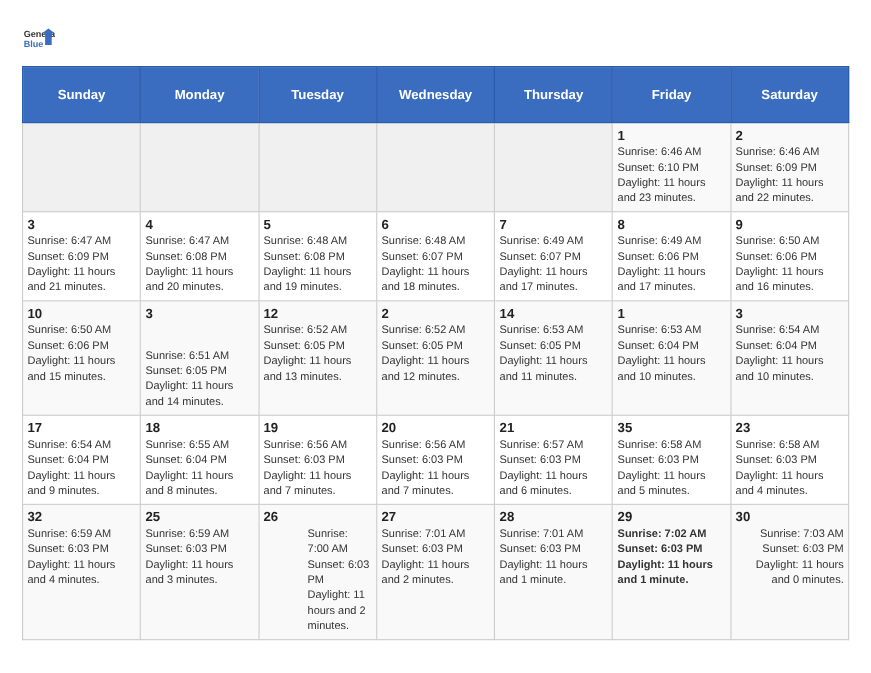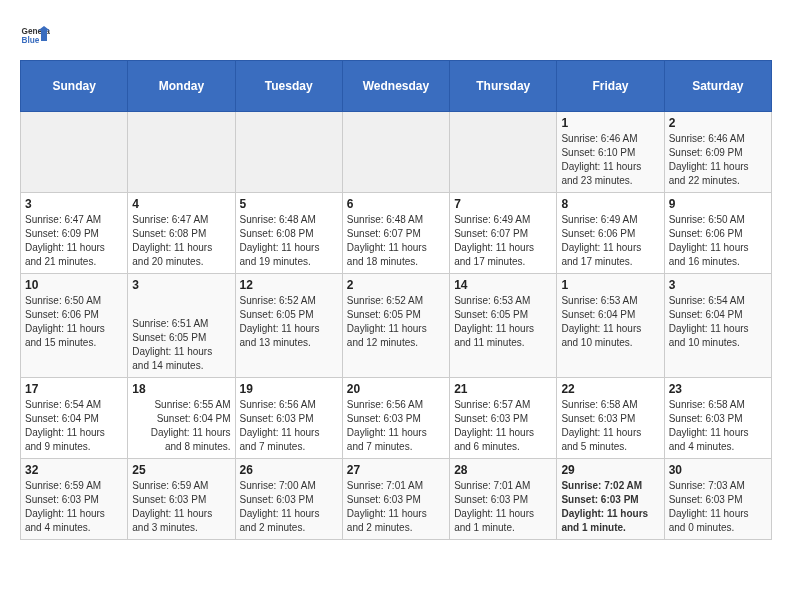--- a/index.html
+++ b/index.html
@@ -221,21 +221,21 @@
       </tr>
       <tr>
         <td>
           <span class="day-number">17</span>
           <div class="day-info" style="white-space: pre-line;">Sunrise: 6:54 AM
 Sunset: 6:04 PM
 Daylight: 11 hours and 9 minutes.</div>
         </td>
         <td>
           <span class="day-number">18</span>
-          <div class="day-info" style="white-space: pre-line; text-align: right;">Sunrise: 6:55 AM
+          <div class="day-info" style="white-space: pre-line;">Sunrise: 6:55 AM
 Sunset: 6:04 PM
 Daylight: 11 hours and 8 minutes.</div>
         </td>
         <td>
           <span class="day-number">19</span>
           <div class="day-info" style="white-space: pre-line;">Sunrise: 6:56 AM
 Sunset: 6:03 PM
 Daylight: 11 hours and 7 minutes.</div>
         </td>
         <td>
@@ -244,21 +244,21 @@
 Sunset: 6:03 PM
 Daylight: 11 hours and 7 minutes.</div>
         </td>
         <td>
           <span class="day-number">21</span>
           <div class="day-info" style="white-space: pre-line;">Sunrise: 6:57 AM
 Sunset: 6:03 PM
 Daylight: 11 hours and 6 minutes.</div>
         </td>
         <td>
-          <span class="day-number">22</span>
+          <span class="day-number">35</span>
           <div class="day-info" style="white-space: pre-line;">Sunrise: 6:58 AM
 Sunset: 6:03 PM
 Daylight: 11 hours and 5 minutes.</div>
         </td>
         <td>
           <span class="day-number">23</span>
           <div class="day-info" style="white-space: pre-line;">Sunrise: 6:58 AM
 Sunset: 6:03 PM
 Daylight: 11 hours and 4 minutes.</div>
         </td>
@@ -271,21 +271,21 @@
 Daylight: 11 hours and 4 minutes.</div>
         </td>
         <td>
           <span class="day-number">25</span>
           <div class="day-info" style="white-space: pre-line;">Sunrise: 6:59 AM
 Sunset: 6:03 PM
 Daylight: 11 hours and 3 minutes.</div>
         </td>
         <td>
           <span class="day-number">26</span>
-          <div class="day-info" style="white-space: pre-line;">Sunrise: 7:00 AM
+          <div class="day-info" style="white-space: pre-line; margin-left: 40px;">Sunrise: 7:00 AM
 Sunset: 6:03 PM
 Daylight: 11 hours and 2 minutes.</div>
         </td>
         <td>
           <span class="day-number">27</span>
           <div class="day-info" style="white-space: pre-line;">Sunrise: 7:01 AM
 Sunset: 6:03 PM
 Daylight: 11 hours and 2 minutes.</div>
         </td>
         <td>
@@ -295,19 +295,19 @@
 Daylight: 11 hours and 1 minute.</div>
         </td>
         <td>
           <span class="day-number">29</span>
           <div class="day-info" style="white-space: pre-line; font-weight: bold;">Sunrise: 7:02 AM
 Sunset: 6:03 PM
 Daylight: 11 hours and 1 minute.</div>
         </td>
         <td>
           <span class="day-number">30</span>
-          <div class="day-info" style="white-space: pre-line;">Sunrise: 7:03 AM
+          <div class="day-info" style="white-space: pre-line; text-align: right;">Sunrise: 7:03 AM
 Sunset: 6:03 PM
 Daylight: 11 hours and 0 minutes.</div>
         </td>
       </tr>
     </tbody>
 </table>
 
 </body></html>

